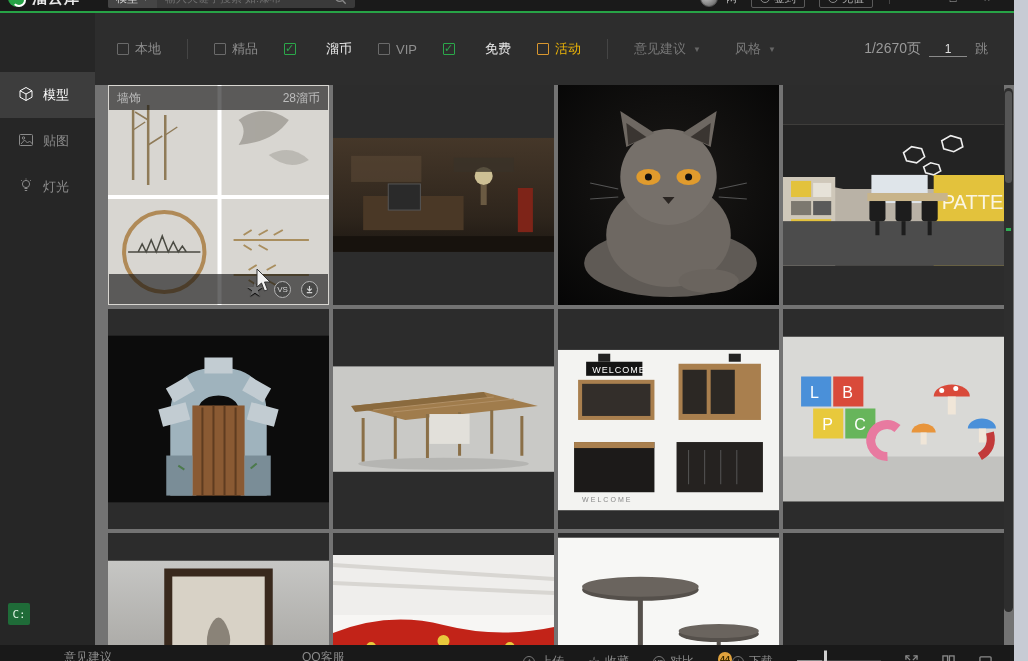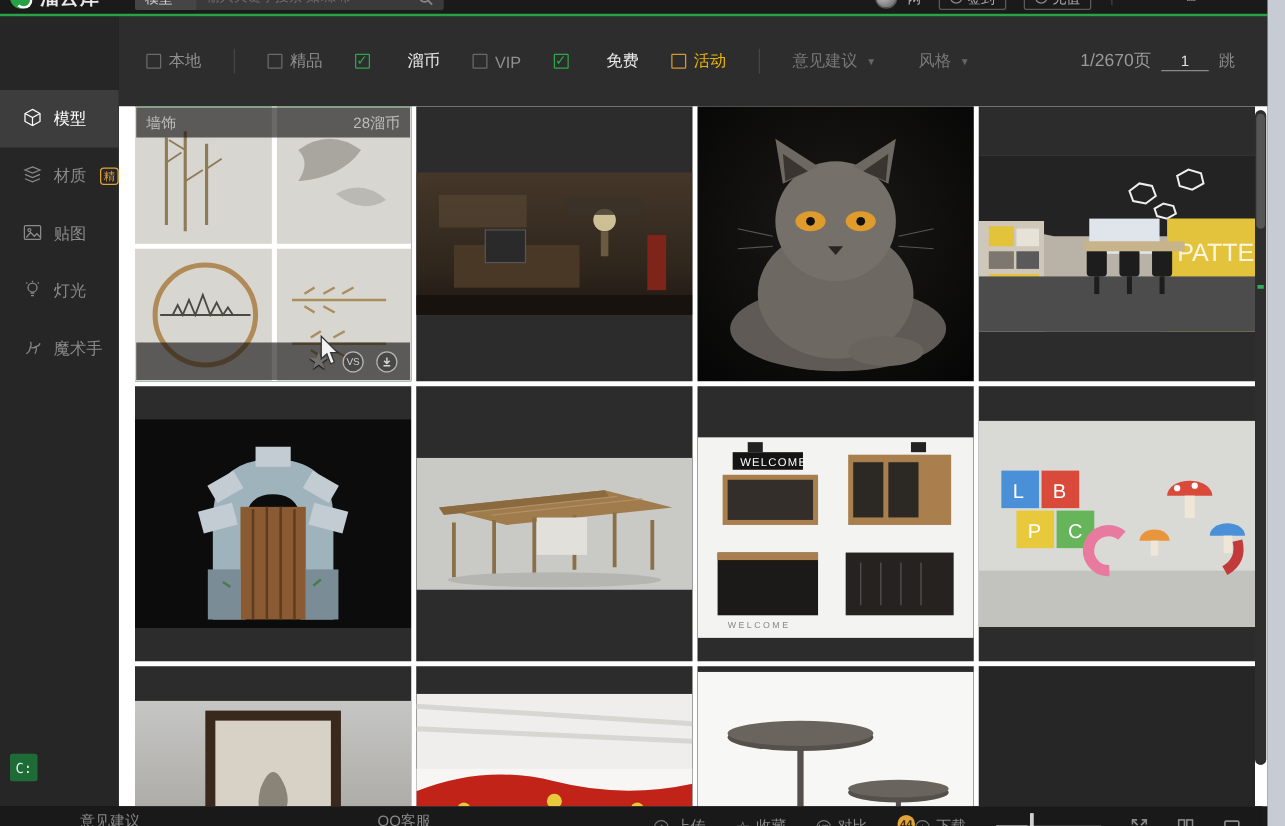--- a/index.html
+++ b/index.html
@@ -54,21 +54,21 @@
   .v-div { width:1px; height:20px; background:#454545; margin-right:26px; }
   .sort-dd { display:flex; align-items:center; gap:7px; margin-right:34px; cursor:pointer; }
   .sort-dd .lbl { font-size:13px; color:#787878; }
   .sort-dd .arr { font-size:8px; color:#666; }
   .pager { margin-left:auto; display:flex; align-items:center; gap:8px; }
   .pager .pg { color:#9a9a9a; font-size:14px; }
   .pager input { width:38px; background:transparent; border:none; border-bottom:1px solid #8a8a8a; color:#e0e0e0; font-size:12px; text-align:center; outline:none; }
   .pager .jump { color:#8a8a8a; font-size:13px; cursor:pointer; }
 
   
-  .grid-wrap { position:absolute; left:0; top:72px; width:919px; height:560px; background:#ffffff; overflow:hidden; }
+  .grid-wrap { position:absolute; left:0; top:72px; width:919px; height:560px; background:#737373; overflow:hidden; }
   .grid { display:grid; grid-template-columns:repeat(4,221px); grid-auto-rows:220px; gap:4px; padding-left:13px; }
   .card { position:relative; background:#2c2c2c; overflow:hidden; cursor:pointer; }
   .card.selected { outline:1px solid #2fae54; outline-offset:-1px; }
   .thumb { position:absolute; left:0; width:100%; top:50%; transform:translateY(-50%); }
   .thumb svg { display:block; width:100%; height:100%; }
   .card-top-overlay { position:absolute; left:1px; right:1px; top:1px; height:24px; background:rgba(15,15,15,.62); display:flex; align-items:center; justify-content:space-between; padding:0 8px; z-index:2; }
   .card-top-overlay span { color:#bdbdbd; font-size:12px; }
   .card-bottom-overlay { position:absolute; left:1px; right:1px; bottom:1px; height:30px; background:rgba(15,15,15,.62); display:flex; align-items:center; justify-content:flex-end; gap:10px; padding:0 10px; z-index:2; }
   .act-star { color:#6f6f6f; font-size:20px; line-height:1; cursor:pointer; text-shadow:0 1px 1px #000; }
   .act-circle { width:17px; height:17px; border:1px solid #b5b5b5; border-radius:50%; color:#d5d5d5; font-size:8px; display:flex; align-items:center; justify-content:center; cursor:pointer; background:rgba(0,0,0,.2); }
@@ -139,49 +139,35 @@
   <div class="green-line"></div>
 
   <aside class="sidebar">
     <div class="side-items" id="side-items">
         <div class="side-item active">
           <span><svg viewBox="0 0 16 16" fill="none" stroke="currentColor">
               <path d="M8 1.5 14 4.8v6.4L8 14.5 2 11.2V4.8Z"></path>
               <path d="M2 4.8 8 8l6-3.2M8 8v6.5"></path>
             </svg></span>
           <span>模型</span>
-        </div>
-        <div class="side-item">
-          <span><svg viewBox="0 0 16 16" fill="none" stroke="currentColor">
-              <path d="M8 1.5 14 4 8 6.5 2 4Z"></path>
-              <path d="M2 7.5 8 10l6-2.5M2 11l6 2.5L14 11"></path>
-            </svg></span>
-          <span>材质</span>
-          <span class="side-badge">精</span>
         </div>
         <div class="side-item">
           <span><svg viewBox="0 0 16 16" fill="none" stroke="currentColor">
               <rect x="1.5" y="2.5" width="13" height="11" rx="1"></rect>
               <circle cx="5.5" cy="6" r="1.2"></circle>
               <path d="M3 12l3.5-4 3 3 2-2 3 3"></path>
             </svg></span>
           <span>贴图</span>
         </div>
         <div class="side-item">
           <span><svg viewBox="0 0 16 16" fill="none" stroke="currentColor">
               <circle cx="8" cy="6" r="3.6"></circle>
               <path d="M6.5 10.5h3M6.8 12.5h2.4M8 .5v1M3 2l.8.8M13 2l-.8.8"></path>
             </svg></span>
           <span>灯光</span>
-        </div>
-        <div class="side-item">
-          <span><svg viewBox="0 0 16 16" fill="none" stroke="currentColor">
-              <path d="M3 13c2-1 3-3 3-5M6 8c1-1 1-3 .4-4.6M6 8c1.5.4 4 .2 5-1M11 7c1.4 0 2.6-1 3-2.4M11 7c.4 2 .2 4-1 6"></path>
-            </svg></span>
-          <span>魔术手</span>
         </div>
       </div>
     <div class="disk-badge">C:</div>
   </aside>
 
   <div class="content">
     <div class="filterbar" id="filterbar">
         <span class="chk ">
           <span class="box"></span>
           <span class="lbl">本地</span>

